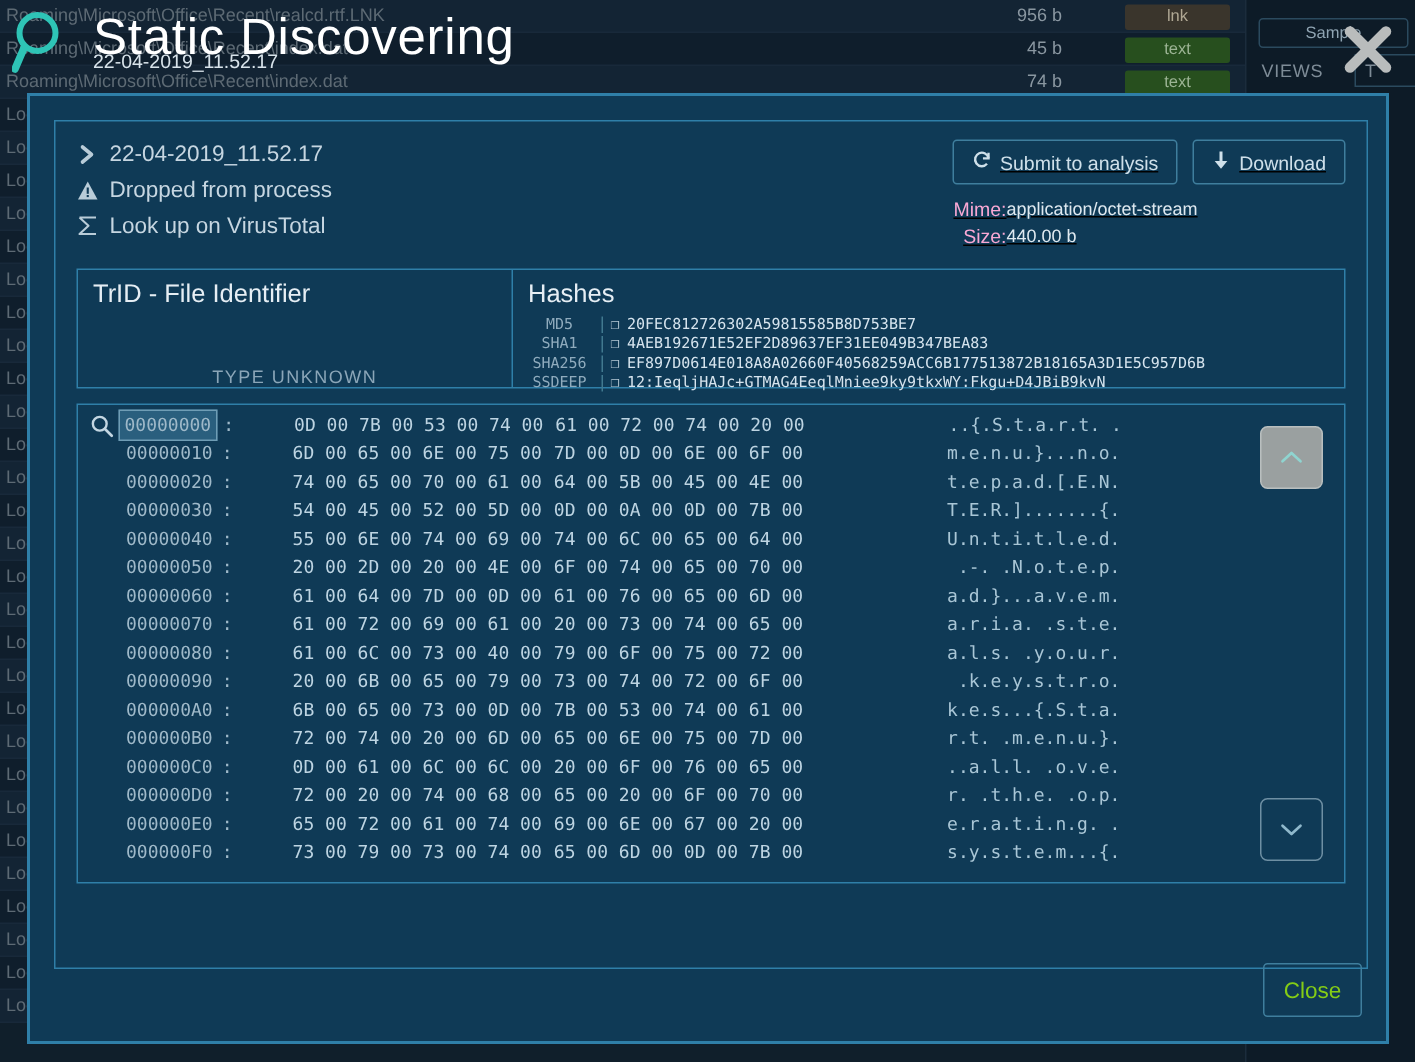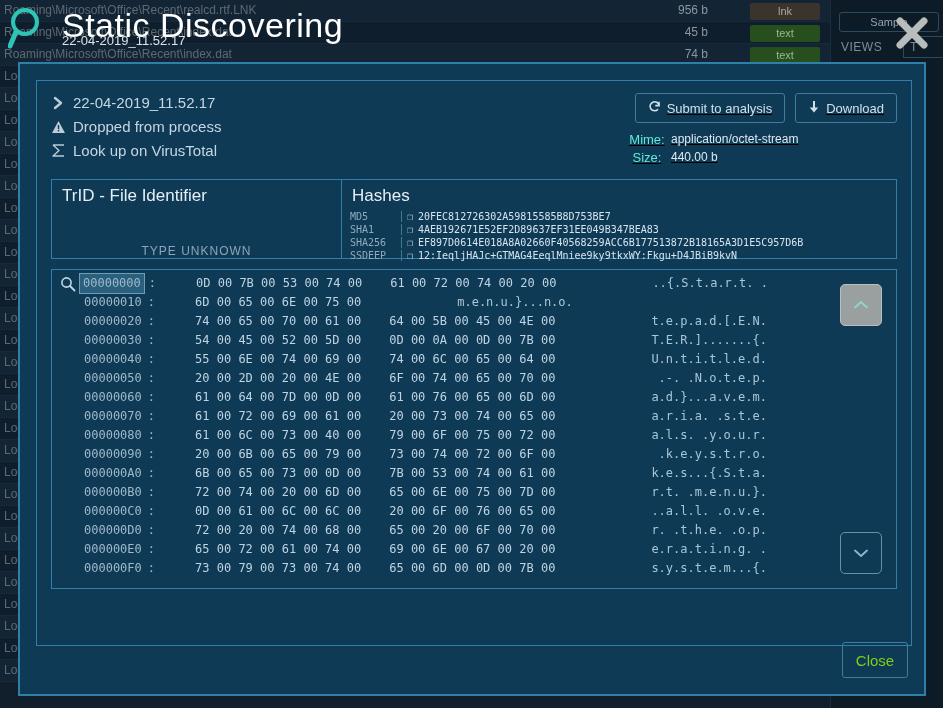--- a/index.html
+++ b/index.html
@@ -156,21 +156,21 @@
     font-family: "Liberation Sans", sans-serif;
     cursor: pointer;
     white-space: nowrap;
     display: flex; align-items: center; gap: 6px;
   }
   .meta-row {
     display: flex; justify-content: flex-start;
     margin-top: 9px; margin-left: 36px;
     font-size: 13px;
   }
-  .meta-key { color: #5eead4; width: 48px; text-align: center; }
+  .meta-key { color: #f9a8d4; width: 48px; text-align: right; }
   .meta-val { color: #dfe9f0; font-size: 12px; }
 
   
   .panels {
     display: flex;
     margin: 0 14px;
     height: 80px;
     border: 1px solid #2f7fa8;
   }
   .panel-trid {
@@ -191,21 +191,21 @@
   .hash-rows {
     position: absolute; left: 8px; top: 30px;
     font-family: "DejaVu Sans Mono", monospace;
   }
   .hash-row {
     display: flex; align-items: center;
     height: 13px;
     font-size: 10px;
   }
   .hash-label {
-    width: 52px; text-align: left;
+    width: 52px; text-align: center;
     color: #8fabbd; padding-right: 5px;
     border-right: 1px solid #41798f;
   }
   .copy-ico {
     width: 16px; text-align: center;
     color: #b4c8d4; cursor: pointer;
   }
   .hash-val { color: #d6e4ee; white-space: nowrap; }
 
   
@@ -248,21 +248,21 @@
     padding: 0 2px;
   }
   .hex-line:first-child .hex-off {
     background: #2a5f7e;
     border: 1px solid #6f9db5;
     margin: -1px 0 -1px -3px;
     padding: 0 3px;
   }
   .hex-colon { color: #9fb9c9; padding-left: 4px; }
   .hex-b1 { color: #bdd4e2; padding-left: 40px; }
-  .hex-b2 { color: #bdd4e2; padding-left: 28px; }
+  .hex-b2 { color: #bdd4e2; padding-left: 8px; }
   .hex-ascii { color: #a9c6d6; padding-left: 96px; }
 
   .scroll-btn {
     position: absolute;
     width: 42px; height: 42px;
     border-radius: 5px;
     display: flex; align-items: center; justify-content: center;
     cursor: pointer;
   }
   #hex-scroll-up {
@@ -575,21 +575,21 @@
     </div>
 
 
     <div class="hexwrap">
       <svg id="hex-search-icon" viewBox="0 0 16 16">
         <circle cx="6.5" cy="6.5" r="4.6" fill="none" stroke="#c3d6e2" stroke-width="1.6"></circle>
         <line x1="10" y1="10" x2="14.5" y2="14.5" stroke="#c3d6e2" stroke-width="1.8" stroke-linecap="round"></line>
       </svg>
       <div class="hex-table" id="hex-table">
           <div class="hex-line"><span class="hex-off">00000000</span><span class="hex-colon">:</span><span class="hex-b1">0D 00 7B 00 53 00 74 00</span><span class="hex-b2">61 00 72 00 74 00 20 00</span><span class="hex-ascii">..{.S.t.a.r.t. .</span></div>
-          <div class="hex-line"><span class="hex-off">00000010</span><span class="hex-colon">:</span><span class="hex-b1">6D 00 65 00 6E 00 75 00</span><span class="hex-ascii">m.e.n.u.}...n.o.</span></div>
+          <div class="hex-line"><span class="hex-off">00000010</span><span class="hex-colon">:</span><span class="hex-b1">6D 00 65 00 6E 00 75 00</span><span class="hex-b2">7D 00 0D 00 6E 00 6F 00</span><span class="hex-ascii">m.e.n.u.}...n.o.</span></div>
           <div class="hex-line"><span class="hex-off">00000020</span><span class="hex-colon">:</span><span class="hex-b1">74 00 65 00 70 00 61 00</span><span class="hex-b2">64 00 5B 00 45 00 4E 00</span><span class="hex-ascii">t.e.p.a.d.[.E.N.</span></div>
           <div class="hex-line"><span class="hex-off">00000030</span><span class="hex-colon">:</span><span class="hex-b1">54 00 45 00 52 00 5D 00</span><span class="hex-b2">0D 00 0A 00 0D 00 7B 00</span><span class="hex-ascii">T.E.R.].......{.</span></div>
           <div class="hex-line"><span class="hex-off">00000040</span><span class="hex-colon">:</span><span class="hex-b1">55 00 6E 00 74 00 69 00</span><span class="hex-b2">74 00 6C 00 65 00 64 00</span><span class="hex-ascii">U.n.t.i.t.l.e.d.</span></div>
           <div class="hex-line"><span class="hex-off">00000050</span><span class="hex-colon">:</span><span class="hex-b1">20 00 2D 00 20 00 4E 00</span><span class="hex-b2">6F 00 74 00 65 00 70 00</span><span class="hex-ascii"> .-. .N.o.t.e.p.</span></div>
           <div class="hex-line"><span class="hex-off">00000060</span><span class="hex-colon">:</span><span class="hex-b1">61 00 64 00 7D 00 0D 00</span><span class="hex-b2">61 00 76 00 65 00 6D 00</span><span class="hex-ascii">a.d.}...a.v.e.m.</span></div>
           <div class="hex-line"><span class="hex-off">00000070</span><span class="hex-colon">:</span><span class="hex-b1">61 00 72 00 69 00 61 00</span><span class="hex-b2">20 00 73 00 74 00 65 00</span><span class="hex-ascii">a.r.i.a. .s.t.e.</span></div>
           <div class="hex-line"><span class="hex-off">00000080</span><span class="hex-colon">:</span><span class="hex-b1">61 00 6C 00 73 00 40 00</span><span class="hex-b2">79 00 6F 00 75 00 72 00</span><span class="hex-ascii">a.l.s. .y.o.u.r.</span></div>
           <div class="hex-line"><span class="hex-off">00000090</span><span class="hex-colon">:</span><span class="hex-b1">20 00 6B 00 65 00 79 00</span><span class="hex-b2">73 00 74 00 72 00 6F 00</span><span class="hex-ascii"> .k.e.y.s.t.r.o.</span></div>
           <div class="hex-line"><span class="hex-off">000000A0</span><span class="hex-colon">:</span><span class="hex-b1">6B 00 65 00 73 00 0D 00</span><span class="hex-b2">7B 00 53 00 74 00 61 00</span><span class="hex-ascii">k.e.s...{.S.t.a.</span></div>
           <div class="hex-line"><span class="hex-off">000000B0</span><span class="hex-colon">:</span><span class="hex-b1">72 00 74 00 20 00 6D 00</span><span class="hex-b2">65 00 6E 00 75 00 7D 00</span><span class="hex-ascii">r.t. .m.e.n.u.}.</span></div>

